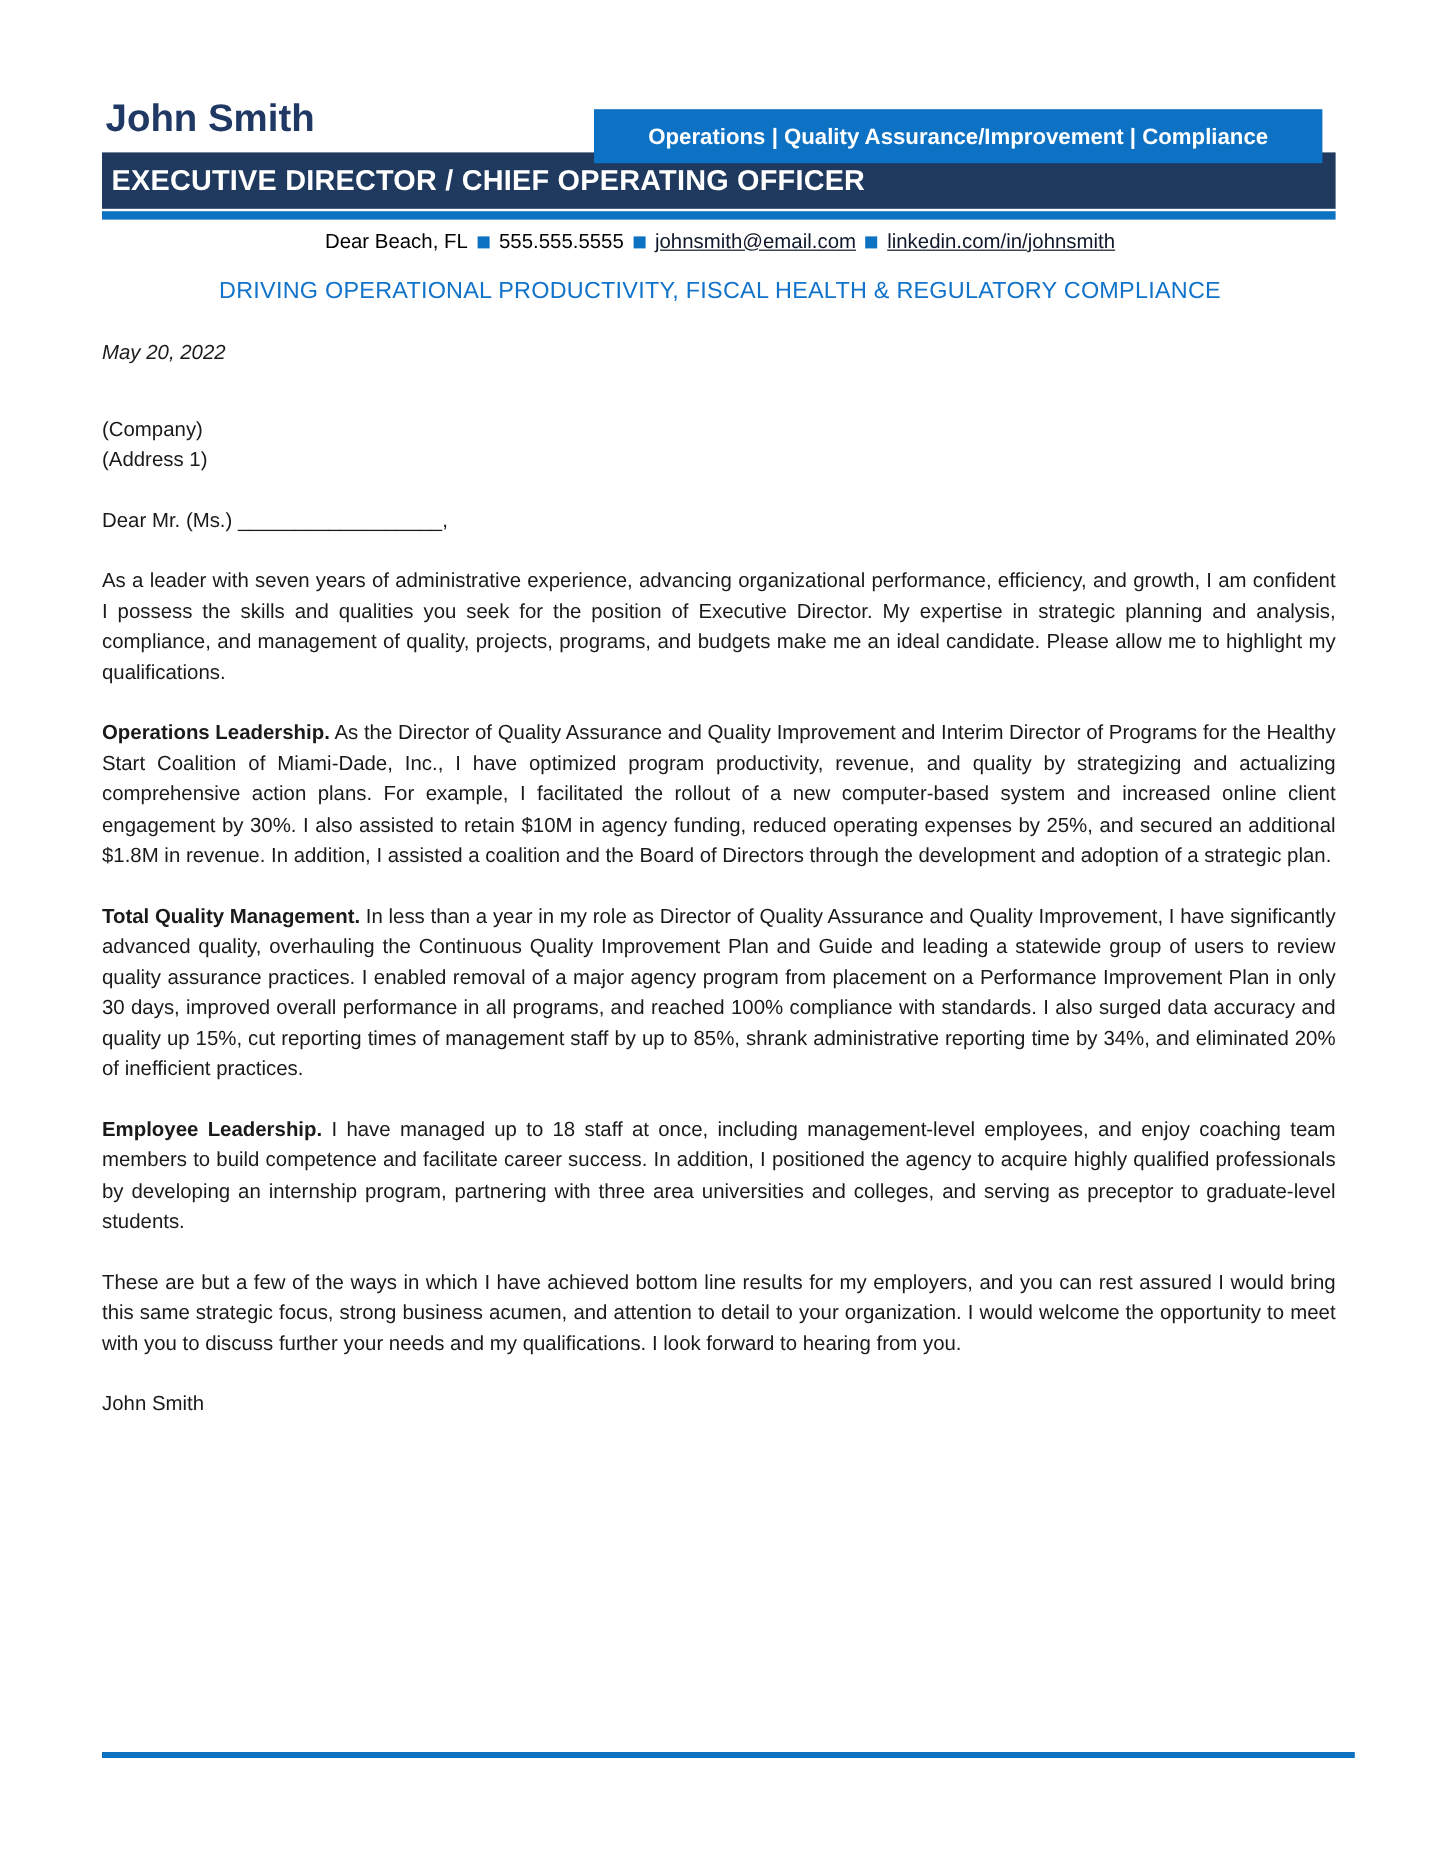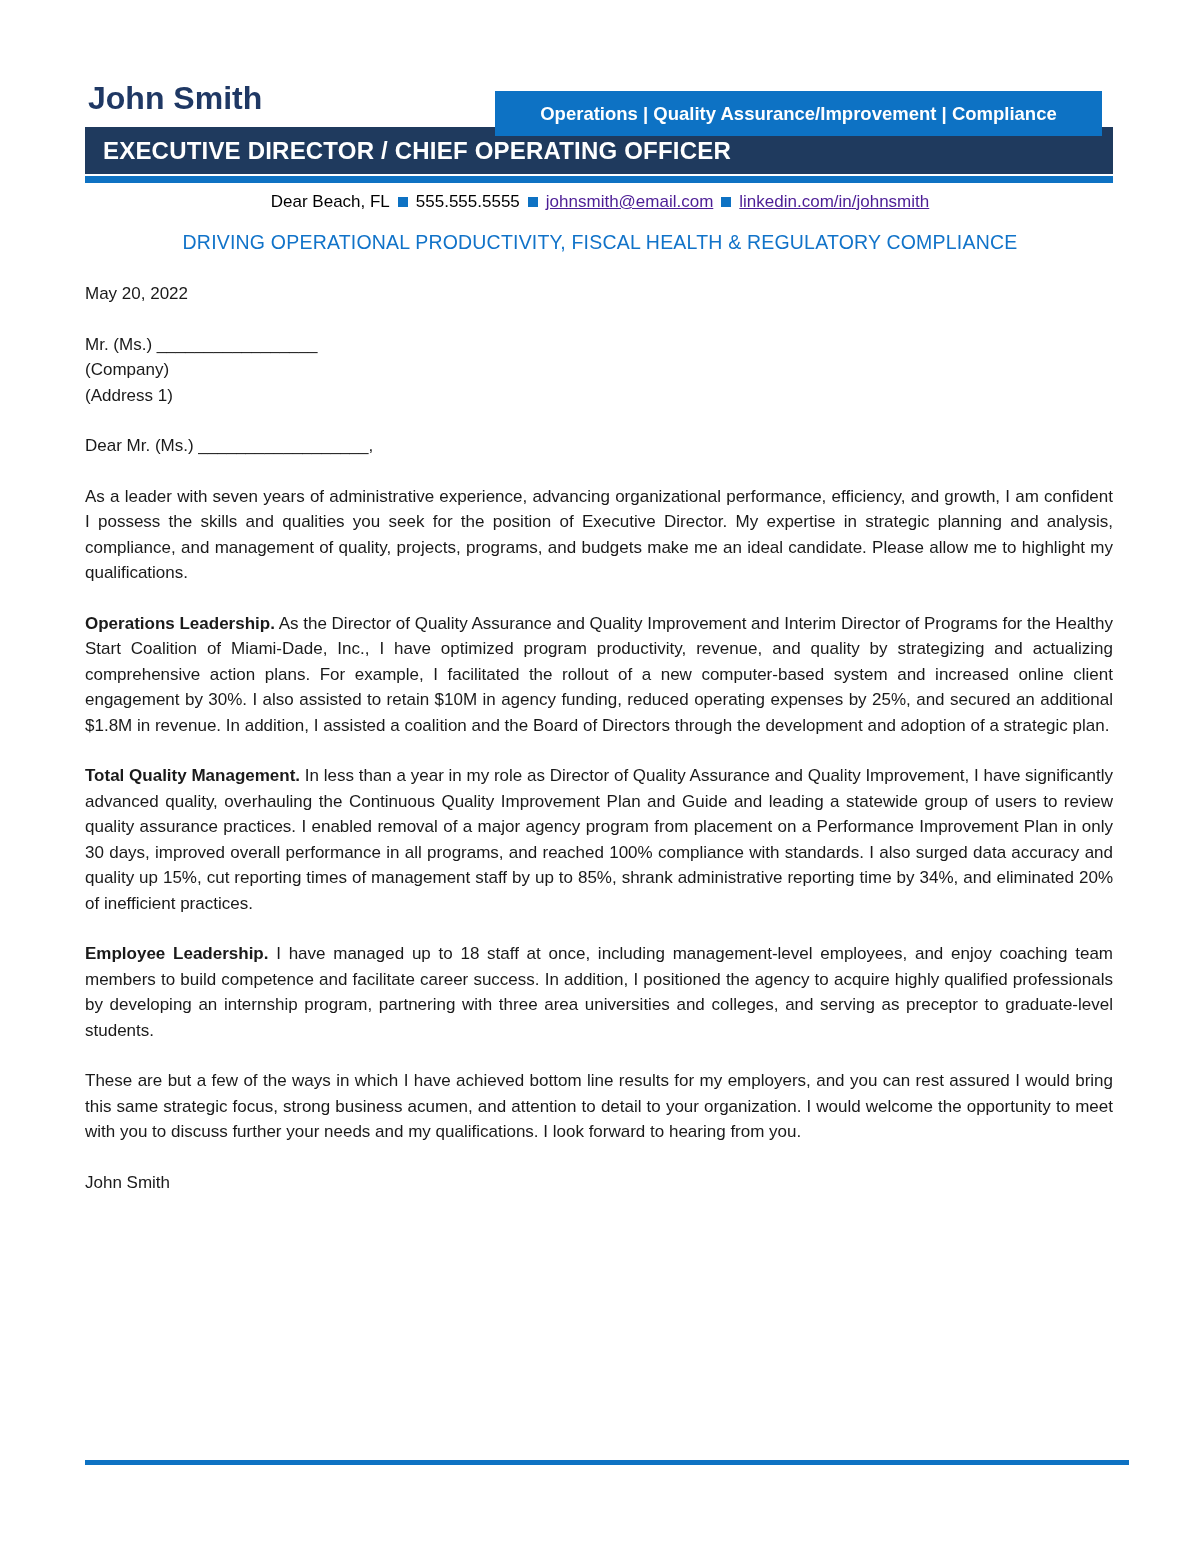--- a/index.html
+++ b/index.html
@@ -42,21 +42,21 @@
     left: 85px;
     top: 127px;
     width: 1028px;
     height: 47px;
     background: #1f3a5e;
     color: #ffffff;
     font-size: 24px;
     font-weight: bold;
     display: flex;
     align-items: center;
-    padding-left: 18px;
+    padding-left: 8px;
     box-sizing: border-box;
     letter-spacing: 0.2px;
     z-index: 1;
   }
   .accent-strip {
     position: absolute;
     left: 85px;
     top: 176px;
     width: 1028px;
     height: 7px;
@@ -76,21 +76,21 @@
     display: inline-block;
     width: 10px;
     height: 10px;
     background: #0e72c3;
     margin: 0 8px;
     vertical-align: middle;
     position: relative;
     top: -1px;
   }
   .link {
-    color: #4c1d95;
+    color: #0f172a;
     text-decoration: underline;
     cursor: pointer;
   }
   .headline {
     position: absolute;
     left: 0;
     top: 231px;
     width: 1200px;
     text-align: center;
     font-size: 19.5px;
@@ -102,21 +102,21 @@
   .content {
     position: absolute;
     left: 85px;
     top: 281px;
     width: 1028px;
     font-size: 17px;
     line-height: 25.5px;
     color: #1a1a1a;
   }
   .line { margin: 0; }
-  .date { margin-bottom: 25px; }
+  .date { margin-bottom: 38px; font-style: italic; }
   .recipient { margin-bottom: 25px; }
   .greeting { margin-bottom: 25px; }
   .par { margin: 0 0 25px 0; text-align: justify; }
   .par strong { font-weight: bold; }
   .closing { margin-bottom: 51px; }
   .footer-line {
     position: absolute;
     left: 85px;
     top: 1460px;
     width: 1044px;
@@ -146,21 +146,20 @@
       <span>Dear Beach, FL</span><span class="sq"></span><span>555.555.5555</span><span class="sq"></span><a class="link">johnsmith@email.com</a><span class="sq"></span><a class="link">linkedin.com/in/johnsmith</a>
     </div>
 
     <div class="headline">DRIVING OPERATIONAL PRODUCTIVITY, FISCAL HEALTH &amp; REGULATORY COMPLIANCE</div>
   </div>
 
   <div class="content">
     <p class="line date">May 20, 2022</p>
 
     <div class="recipient">
-      <p class="line">Mr. (Ms.) _________________</p>
       <p class="line">(Company)</p>
       <p class="line">(Address 1)</p>
     </div>
 
     <p class="line greeting">Dear Mr. (Ms.) __________________,</p>
 
     <p class="par"><strong></strong><span>As a leader with seven years of administrative experience, advancing organizational performance, efficiency, and growth, I am confident I possess the skills and qualities you seek for the position of Executive Director. My expertise in strategic planning and analysis, compliance, and management of quality, projects, programs, and budgets make me an ideal candidate. Please allow me to highlight my qualifications.</span></p>
 
     <p class="par"><strong>Operations Leadership.</strong><span> As the Director of Quality Assurance and Quality Improvement and Interim Director of Programs for the Healthy Start Coalition of Miami-Dade, Inc., I have optimized program productivity, revenue, and quality by strategizing and actualizing comprehensive action plans. For example, I facilitated the rollout of a new computer-based system and increased online client engagement by 30%. I also assisted to retain $10M in agency funding, reduced operating expenses by 25%, and secured an additional $1.8M in revenue. In addition, I assisted a coalition and the Board of Directors through the development and adoption of a strategic plan.</span></p>
 

